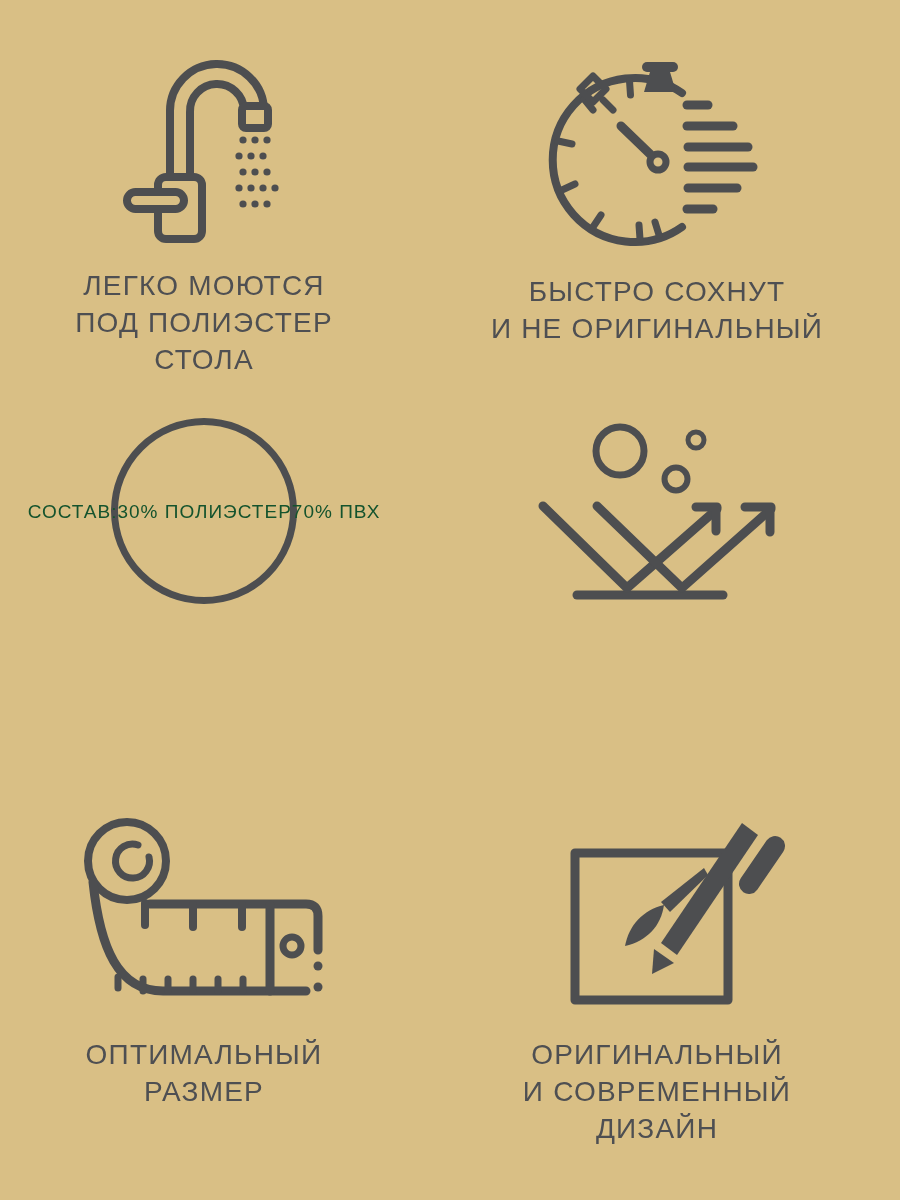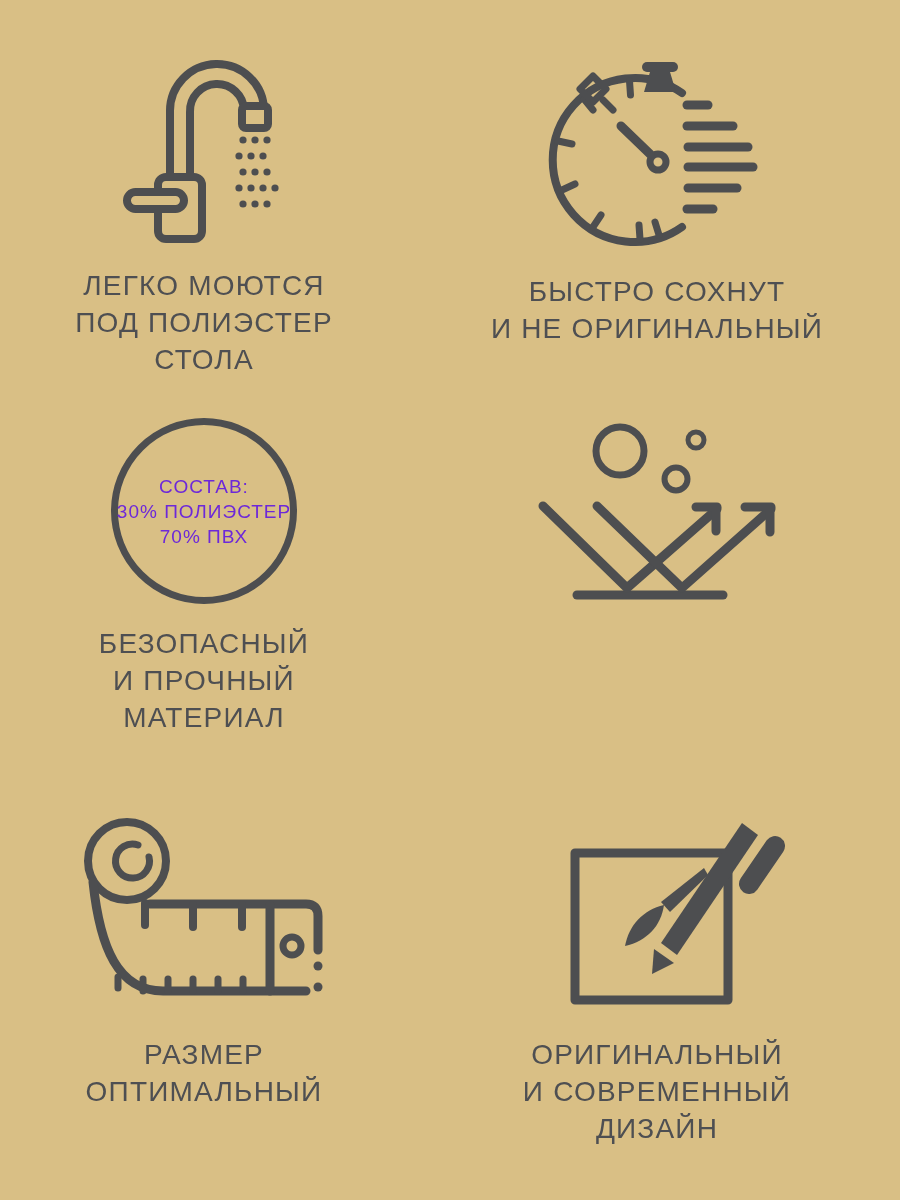--- a/index.html
+++ b/index.html
@@ -23,23 +23,23 @@
     font-weight:400;
   }
   .caption .cap-line{white-space:nowrap;}
   .badge-circle{
     position:absolute;
     left:111px;top:418px;
     width:186px;height:186px;
     box-sizing:border-box;
     border:7px solid #4d4e50;
     border-radius:50%;
-    display:flex;flex-direction:column;
+    display:flex;flex-direction:row;
     align-items:center;justify-content:center;
-    color:#6d28d9;
+    color:#14532d;
     font-size:19px;line-height:25px;letter-spacing:1px;
     text-align:center;
   }
   .badge-circle .badge-line{white-space:nowrap;}
   .stroke{fill:none;stroke:#4d4e50;stroke-width:8;stroke-linecap:round;stroke-linejoin:round;}
   .fillbg{fill:#d9bf85;stroke:#4d4e50;stroke-width:8;stroke-linejoin:round;}
   .filled{fill:#4d4e50;stroke:none;}
 </style>
 </head>
 <body>
@@ -110,25 +110,20 @@
   <div class="caption" style="left:467px;top:273px;width:380px">
     <div class="cap-line">БЫСТРО СОХНУТ</div>
     <div class="cap-line">И НЕ ОРИГИНАЛЬНЫЙ</div>
   </div>
 
   <div class="badge-circle">
     <div class="badge-line">СОСТАВ:</div>
     <div class="badge-line">30% ПОЛИЭСТЕР</div>
     <div class="badge-line">70% ПВХ</div>
   </div>
-  <div class="caption" style="left:14px;top:625px;width:380px">
-    <div class="cap-line">БЕЗОПАСНЫЙ</div>
-    <div class="cap-line">И ПРОЧНЫЙ</div>
-    <div class="cap-line">МАТЕРИАЛ</div>
-  </div>
 
   <svg class="icon-svg" style="left:530px;top:420px" width="260" height="190" viewBox="530 420 260 190" aria-hidden="true">
     <g>
       <circle class="stroke" style="stroke-width:7" cx="620" cy="451" r="24"></circle>
       <circle class="stroke" style="stroke-width:5" cx="696" cy="440" r="8"></circle>
       <circle class="stroke" style="stroke-width:6" cx="676" cy="479" r="11.5"></circle>
       <g class="stroke" style="stroke-width:9">
         <line x1="577" y1="595" x2="723" y2="595"></line>
         <path d="M543,506 L627,588 L717,509"></path>
         <path d="M696,507 H717 M716,507 V531"></path>
@@ -157,22 +152,22 @@
         <line x1="118" y1="988" x2="118" y2="977"></line>
         <line x1="143" y1="991" x2="143" y2="979"></line>
         <line x1="168" y1="991" x2="168" y2="979"></line>
         <line x1="193" y1="991" x2="193" y2="979"></line>
         <line x1="218" y1="991" x2="218" y2="979"></line>
         <line x1="243" y1="991" x2="243" y2="979"></line>
       </g>
     </g>
   </svg>
   <div class="caption" style="left:14px;top:1036px;width:380px">
+    <div class="cap-line">ОПТИМАЛЬНЫЙ</div>
     <div class="cap-line">РАЗМЕР</div>
-    <div class="cap-line">ОПТИМАЛЬНЫЙ</div>
   </div>
 
   <svg class="icon-svg" style="left:565px;top:815px" width="230" height="195" viewBox="565 815 230 195" aria-hidden="true">
     <g>
       <rect class="stroke" style="stroke-width:9" x="575" y="853" width="153" height="147"></rect>
       <path class="filled" d="M625,946 C629,925 643,910 664,905 C661,926 647,941 625,946 Z"></path>
       <polygon class="filled" points="661,902 704,868 708,875 670,912"></polygon>
       <polygon class="filled" points="652,974 674,963 654,949"></polygon>
       <polygon class="filled" points="661,943 677,955 758,835 742,823"></polygon>
       <line x1="749" y1="884" x2="775" y2="846" stroke="#4d4e50" stroke-width="20" stroke-linecap="round"></line>

